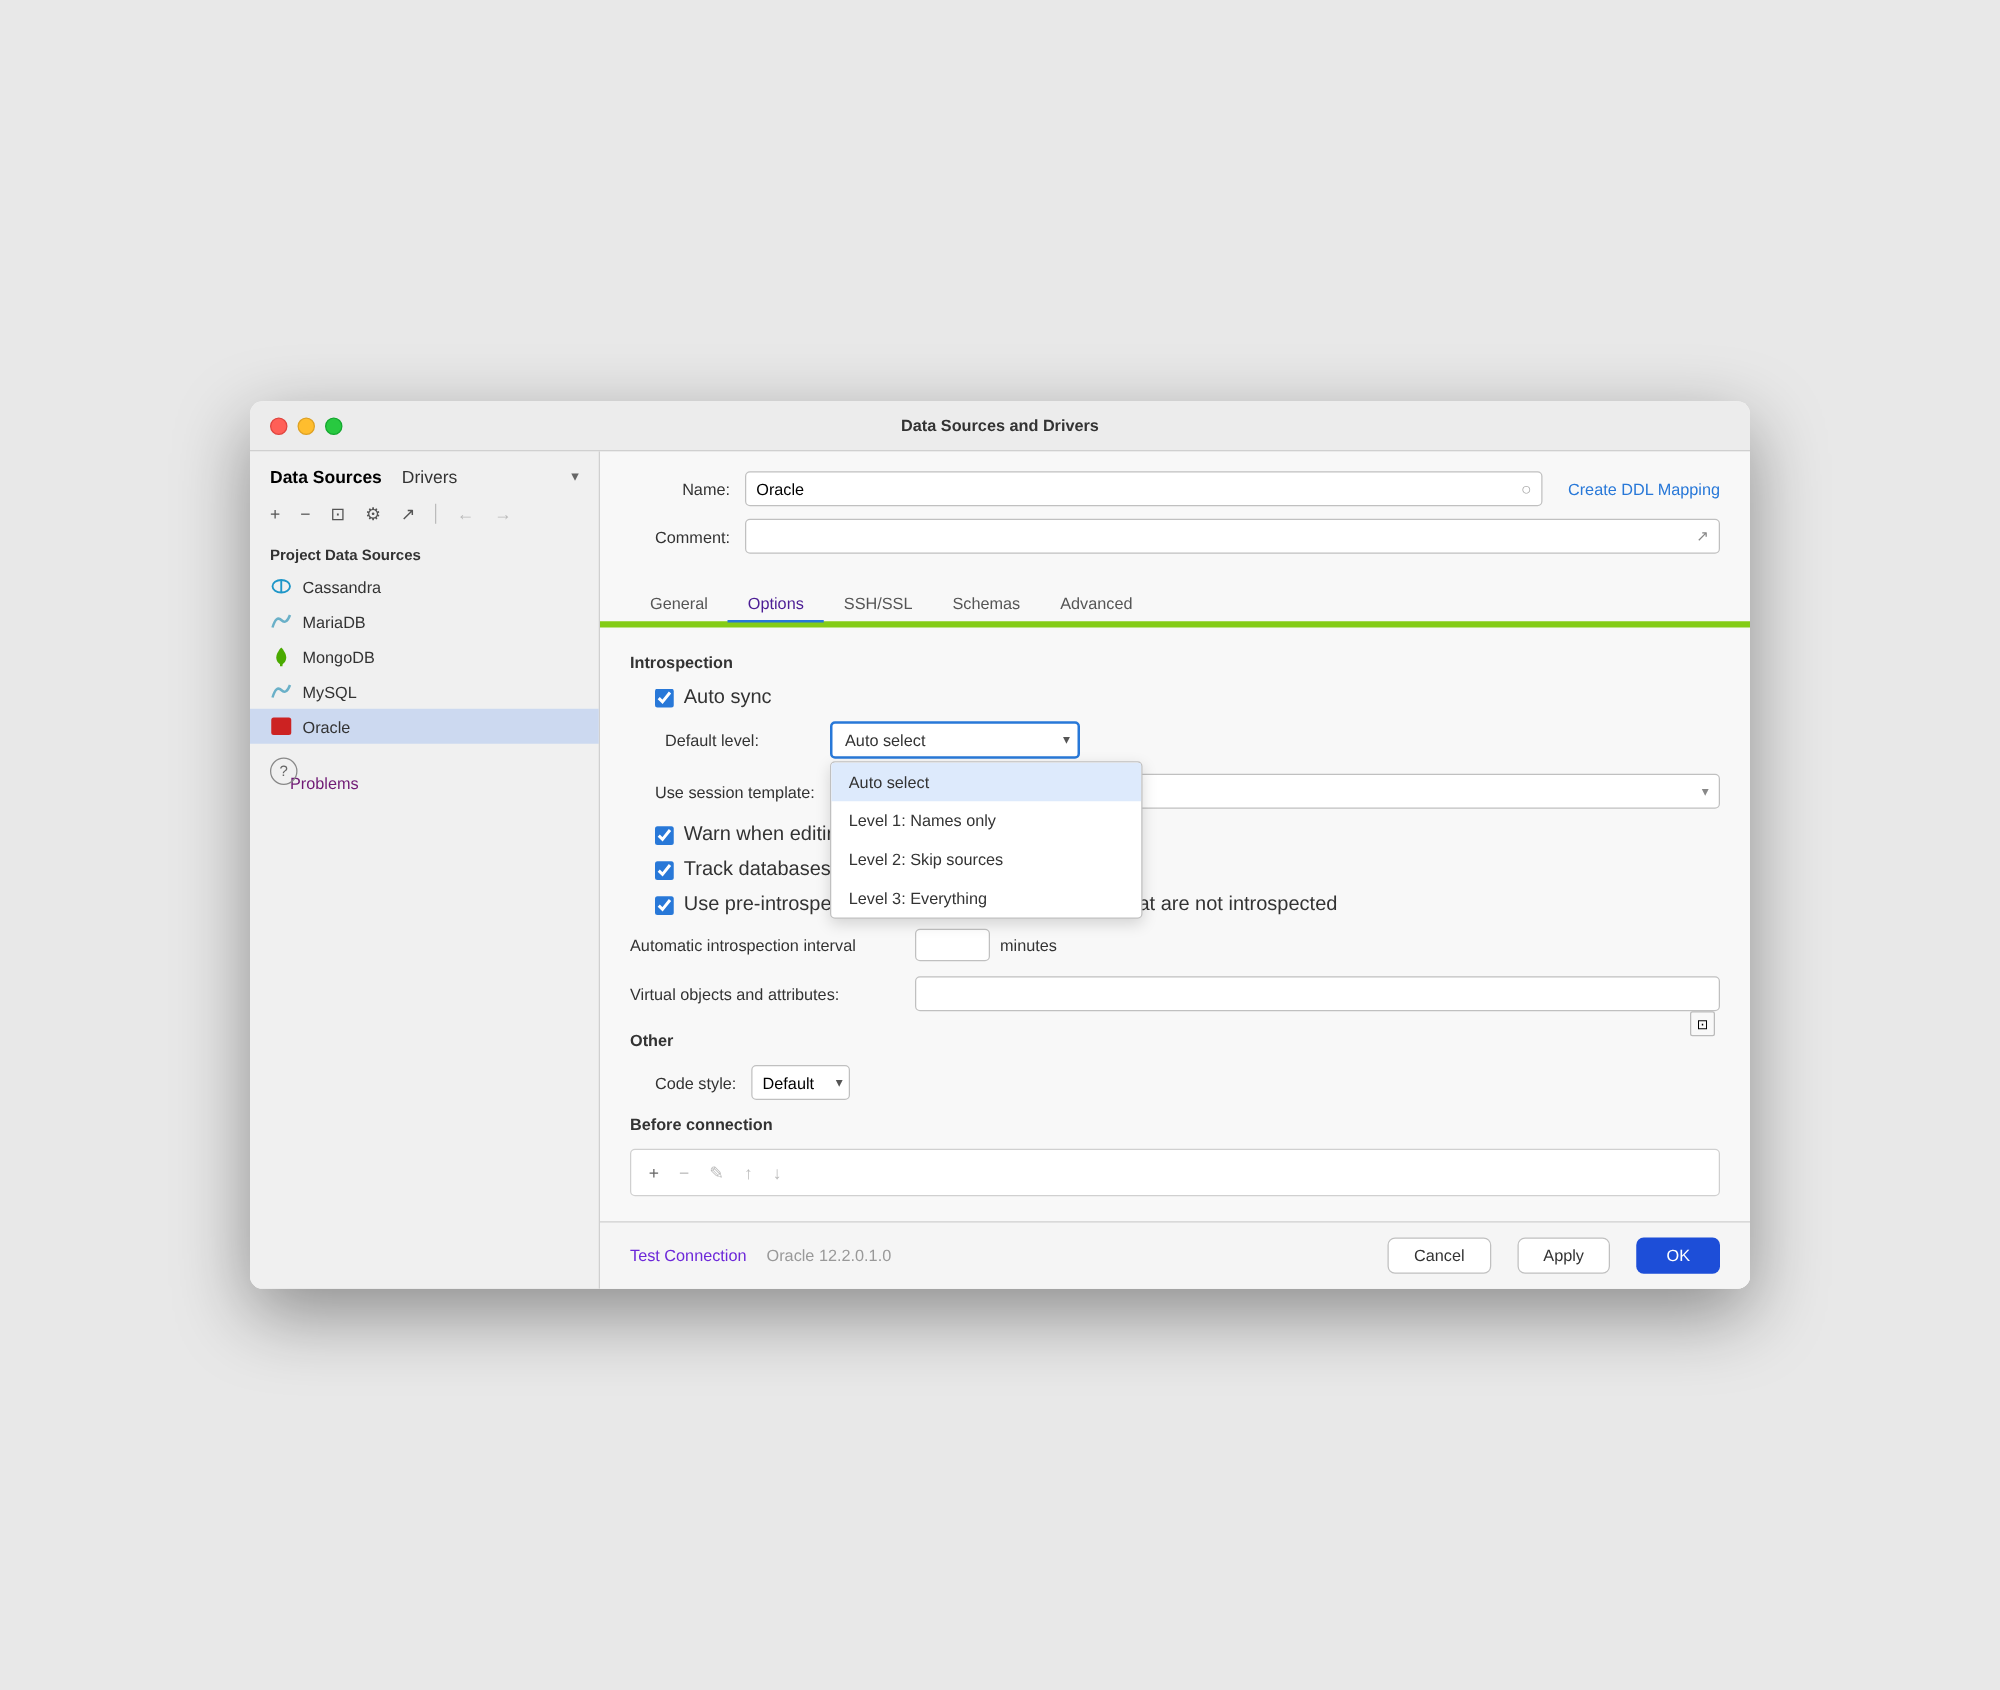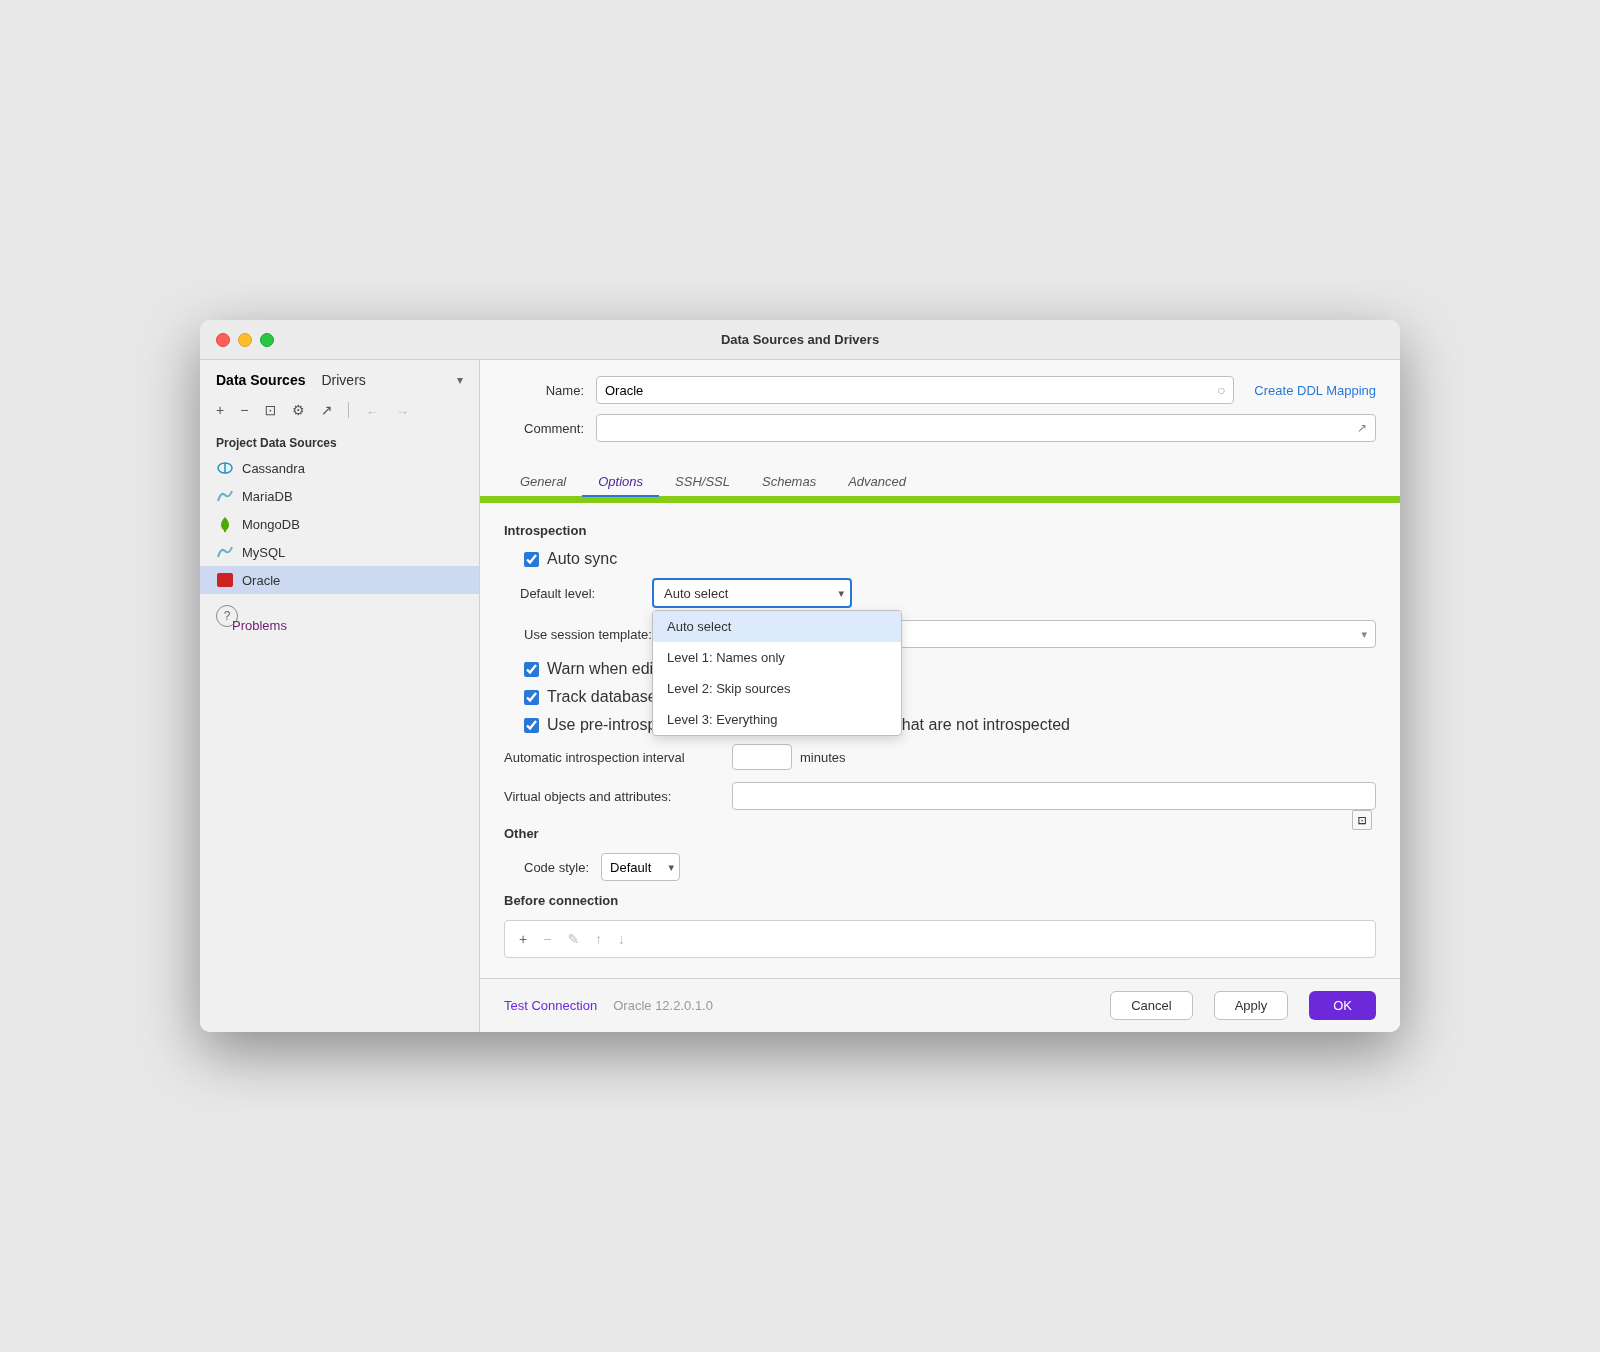--- a/index.html
+++ b/index.html
@@ -191,24 +191,23 @@
       background: transparent;
     }
     .expand-icon {
       color: #888;
       font-size: 12px;
     }
     
     .tabs {
       display: flex;
       padding: 12px 24px 0;
-      border-bottom: 7px solid #84cc16;
+      border-bottom: 5px solid #84cc16;
       gap: 0;
       margin-top: 4px;
-      font-style: italic;
     }
     .tab {
       padding: 6px 16px;
       font-size: 13px;
       color: #555;
       cursor: pointer;
       border-bottom: 2px solid transparent;
       margin-bottom: -1px;
     }
     .tab.active {
@@ -242,21 +241,21 @@
       accent-color: #2878d8;
     }
     .checkbox-label {
       font-size: 16px;
       color: #333;
     }
     .field-row {
       display: flex;
       align-items: center;
       margin-bottom: 12px;
-      margin-left: 16px;
+      margin-left: 28px;
       gap: 12px;
     }
     .field-label {
       font-size: 13px;
       color: #333;
       min-width: 120px;
     }
     .dropdown-wrap {
       position: relative;
       display: inline-block;
@@ -447,21 +446,21 @@
     .btn-apply {
       background: white;
       border: 1px solid #c0c0c0;
       border-radius: 6px;
       padding: 6px 20px;
       font-size: 13px;
       cursor: pointer;
       color: #333;
     }
     .btn-ok {
-      background: #6d28d9;
+      background: #1d4ed8;
       border: none;
       border-radius: 6px;
       padding: 6px 24px;
       font-size: 13px;
       cursor: pointer;
       color: white;
       font-weight: 500;
     }
     .help-icon {
       position: absolute;

